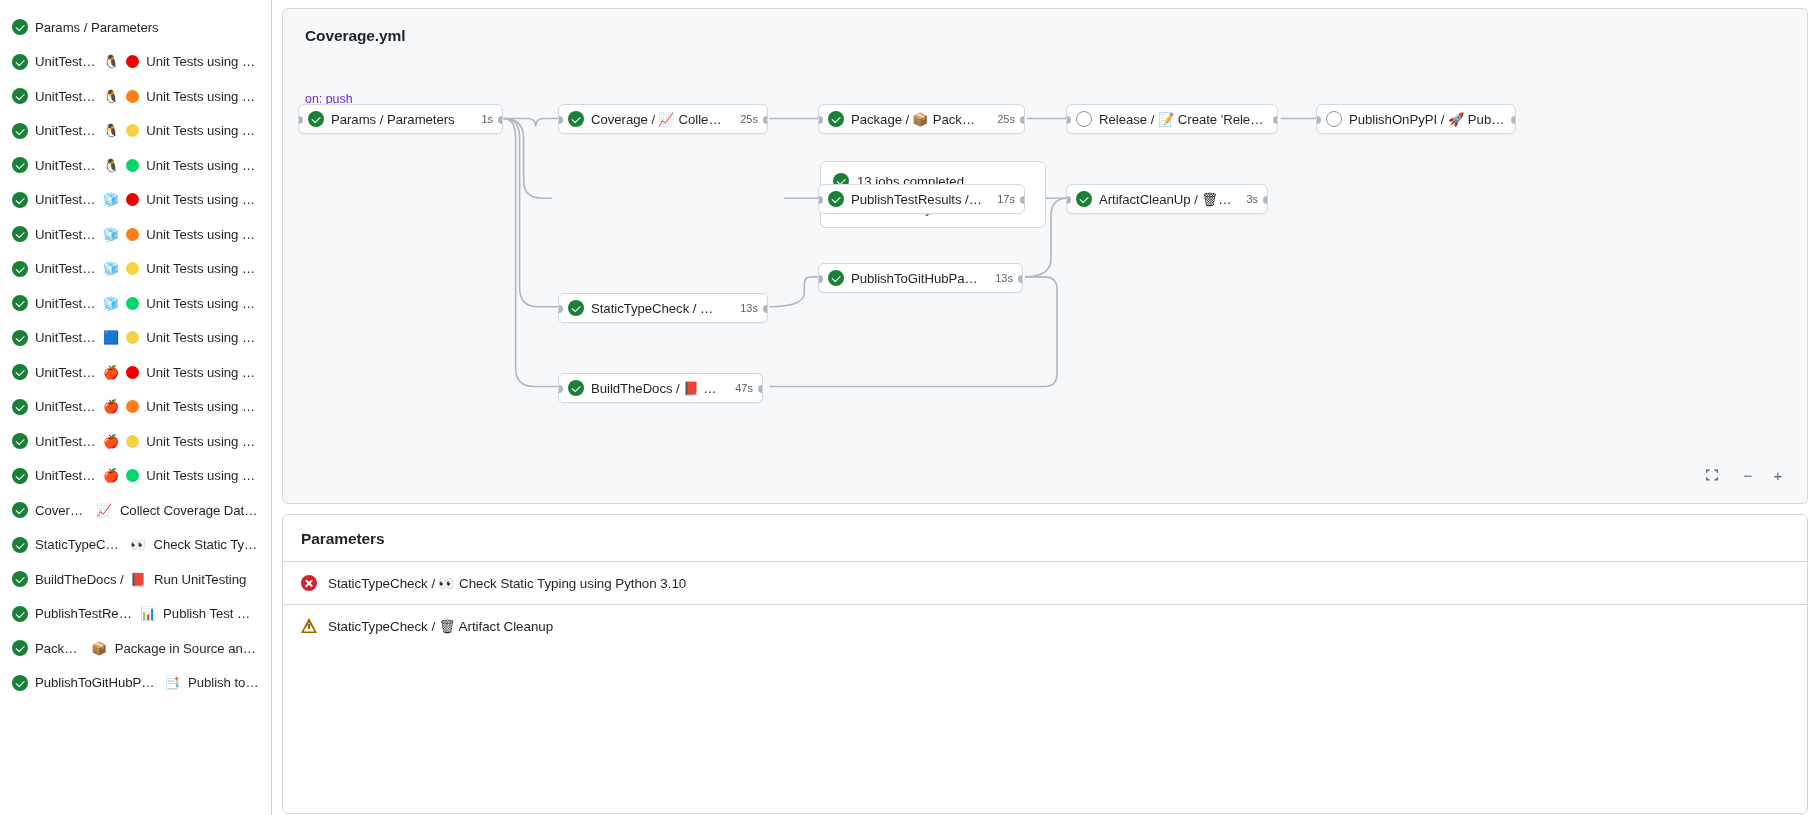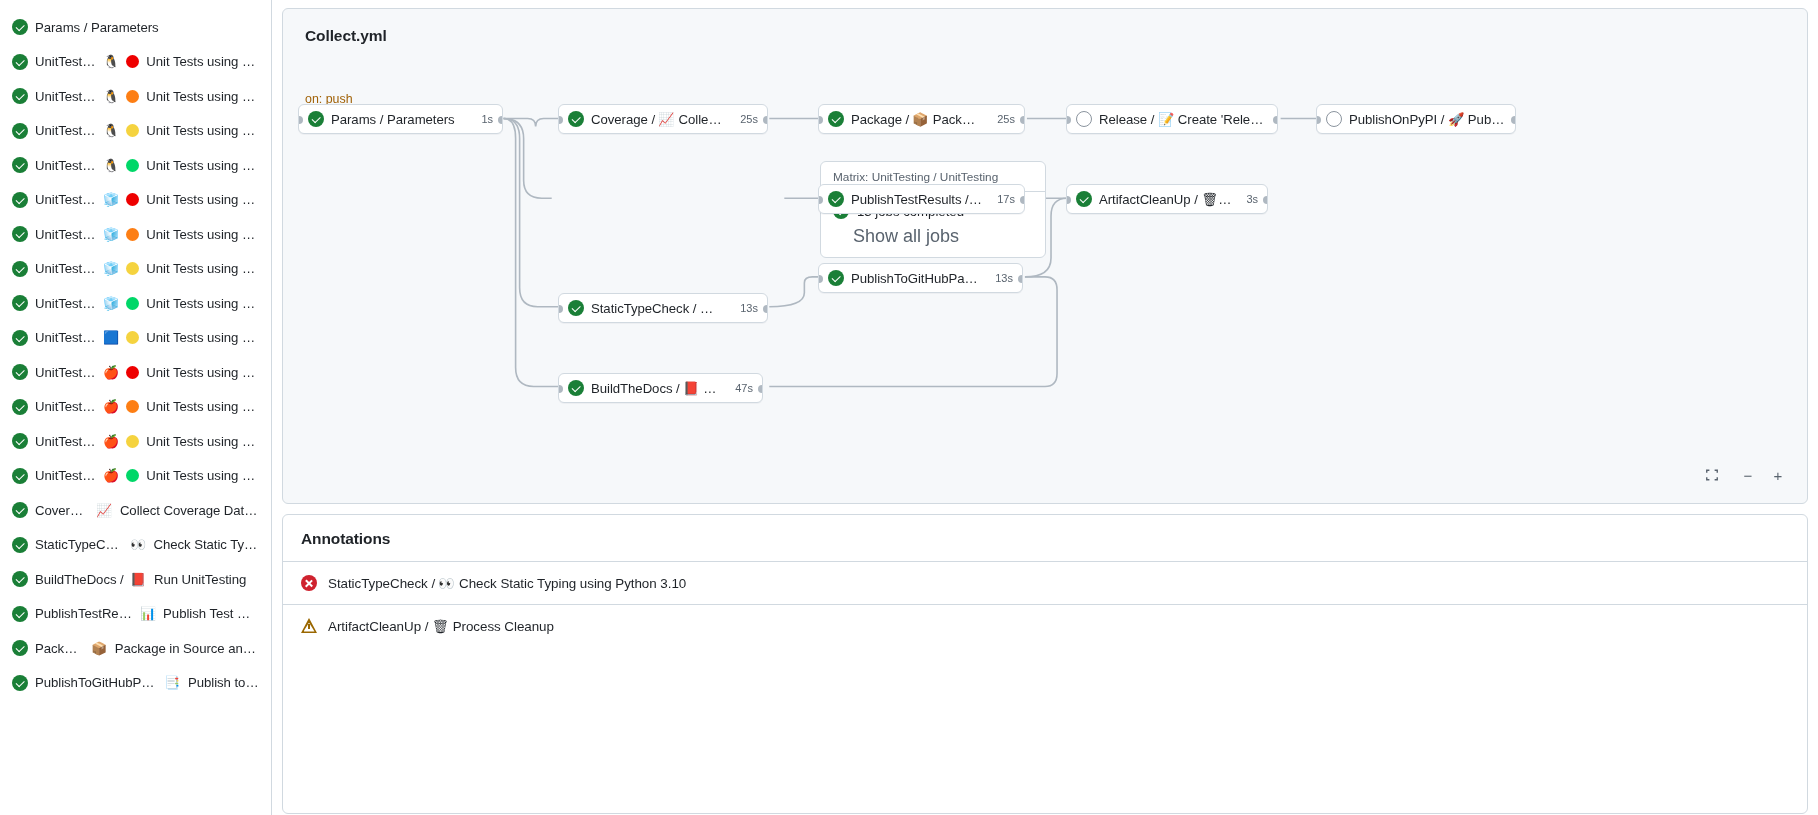--- a/index.html
+++ b/index.html
@@ -99,21 +99,21 @@
   }
   .graph-title {
     font-size: 15.5px;
     font-weight: 600;
     color: #1f2328;
     margin: 2px 0 2px 4px;
     letter-spacing: -0.1px;
   }
   .graph-sub {
     font-size: 12.4px;
-    color: #a16207;
+    color: #6d28d9;
     margin-left: 4px;
     margin-top: 47px;
   }
 
   .canvas { position: absolute; inset: 0; }
   .edges { position: absolute; left: 0; top: 0; width: 100%; height: 100%; pointer-events: none; }
 
   
   .node {
     position: absolute;
@@ -411,21 +411,21 @@
           <span class="emoji">📑</span>
           <span class="job-label">Publish to G...</span>
         </div>
       </div>
   </aside>
 
   <main class="main">
 
     <section class="graph-card">
 
-      <div class="graph-title">Collect.yml</div>
+      <div class="graph-title">Coverage.yml</div>
       <div class="graph-sub">on: push</div>
 
       <div class="canvas">
         <svg class="edges" viewBox="0 0 1520 496" preserveAspectRatio="none">
           <g fill="none" stroke="#afb8c1" stroke-width="1.6">
 
             <path d="M220,110 L244,110 Q252,110 252,118 L252,118 Q252,110 260,110 L280,110"></path>
 
             <path d="M220,110 Q240,110 240,130 L240,172 Q240,190 258,190 L268,190"></path>
 
@@ -445,21 +445,20 @@
 
             <path d="M742,190 L790,190"></path>
 
             <path d="M740,269 Q766,269 766,250 L766,208 Q766,190 782,190 L790,190"></path>
 
             <path d="M995,110 L1040,110"></path>
           </g>
         </svg>
 
         <div class="matrix-box" style="left:537px; top:152px; width:226px;">
-          <div class="matrix-head">Matrix: UnitTesting / UnitTesting</div>
           <div class="matrix-row">
             <span class="st st-success"></span>
             <span class="matrix-row-label">13 jobs completed</span>
           </div>
           <div class="matrix-showall">Show all jobs</div>
         </div>
 
         <div id="graph-nodes">
             <div class="node" style="left: 15px; top: 95px; width: 205px;">
               <span class="handle h-in"></span>
@@ -540,36 +539,36 @@
         </button>
         <div class="zc-sep">
           <button class="zc-btn">−</button>
           <button class="zc-btn">+</button>
         </div>
       </div>
     </section>
 
     <section class="ann-card">
       <div class="ann-head">
-        <div class="ann-title">Annotations</div>
+        <div class="ann-title">Parameters</div>
       </div>
       <div id="ann-rows">
           <div class="ann-row">
             <div class="ann-icon"><span class="err-circle"></span></div>
             <div class="ann-body">
               <div class="ann-name">StaticTypeCheck / 👀 Check Static Typing using Python 3.10</div>
             </div>
           </div>
           <div class="ann-row">
             <div class="ann-icon">
               <div class="warn-tri">
                 <span class="warn-bang"></span>
               </div>
             </div>
             <div class="ann-body">
-              <div class="ann-name">ArtifactCleanUp / 🗑 Process Cleanup</div>
+              <div class="ann-name">StaticTypeCheck / 🗑 Artifact Cleanup</div>
             </div>
           </div>
         </div>
     </section>
 
   </main>
 </div>
 
 </body></html>

